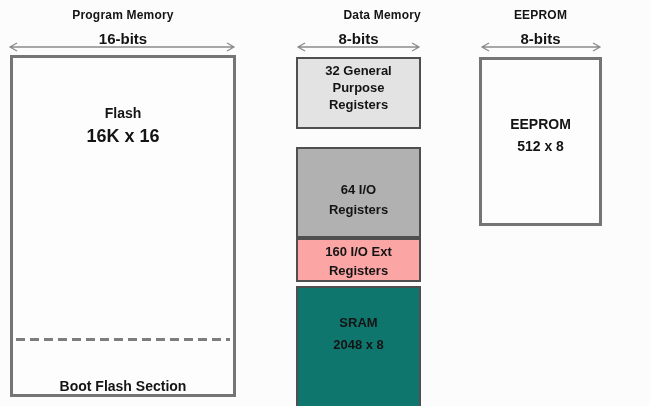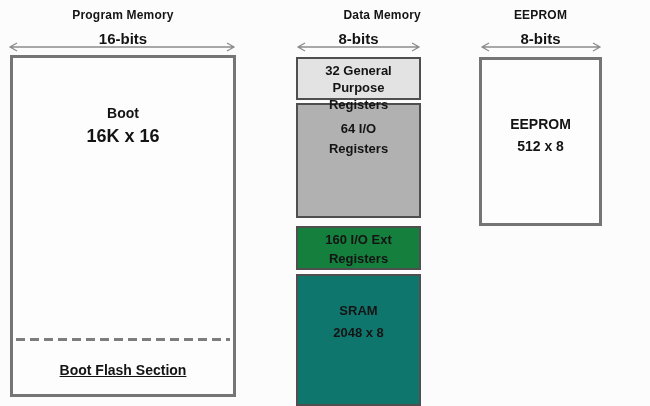--- a/index.html
+++ b/index.html
@@ -66,21 +66,21 @@
     position: absolute;
     left: 0;
     width: 100%;
     text-align: center;
     font-weight: bold;
     font-size: 14px;
   }
   .pm-flash-label { top: 47px; }
   .pm-flash-size  { top: 68px; font-size: 18px; }
   .pm-app-label   { top: 135px; }
-  .pm-boot-label  { top: 304px; text-decoration: underline; }
+  .pm-boot-label  { top: 320px; }
 
   .pm-dashed {
     position: absolute;
     left: 3px;
     right: 3px;
     top: 280px;
     height: 3px;
     background: repeating-linear-gradient(90deg, #7d7d7d 0 9px, transparent 9px 14px);
   }
 
@@ -92,22 +92,22 @@
   }
   .dm-section {
     box-sizing: border-box;
     width: 100%;
     border: 2px solid #4f4f4f;
     text-align: center;
     font-weight: bold;
     font-size: 13px;
     white-space: pre-line;
   }
-  .dm-s1 { height: 43px;  margin-bottom: 3px; padding-top: 3px;  line-height: 17px; }
-  .dm-s2 { height: 115px;  padding-top: 14px; line-height: 20px; }
+  .dm-s1 { height: 72px;  margin-bottom: 18px; padding-top: 3px;  line-height: 17px; }
+  .dm-s2 { height: 91px;  padding-top: 31px; line-height: 20px; }
   .dm-s3 { height: 44px;  margin-bottom: 4px; padding-top: 2px;  line-height: 19px; }
   .dm-s4 { height: 132px; padding-top: 24px;  line-height: 22px; }
 
   .ee-text {
     position: absolute;
     left: 0;
     top: 53px;
     width: 100%;
     text-align: center;
     font-weight: bold;
@@ -138,33 +138,33 @@
       <path d="M9,2 L2,6 L9,10 M2,6 L123,6 M116,2 L123,6 L116,10"></path>
     </svg>
   </div>
   <div class="arrow arrow-ee">
     <svg viewBox="0 0 122 12" preserveAspectRatio="none" aria-hidden="true">
       <path d="M9,2 L2,6 L9,10 M2,6 L120,6 M113,2 L120,6 L113,10"></path>
     </svg>
   </div>
 
   <div class="outer-box box-pm">
-    <div class="box-text pm-flash-label">Boot</div>
+    <div class="box-text pm-flash-label">Flash</div>
     <div class="box-text pm-flash-size">16K x 16</div>
     <div class="pm-dashed"></div>
     <div class="box-text pm-boot-label">Boot Flash Section</div>
   </div>
 
   <div class="dm-stack">
     <div class="dm-section dm-s1" style="background: rgb(227, 227, 227);">32 General
 Purpose
 Registers</div>
     <div class="dm-section dm-s2" style="background: rgb(177, 177, 177);">64 I/O
 Registers</div>
-    <div class="dm-section dm-s3" style="background: #15803d; margin-top: 8px;">160 I/O Ext
+    <div class="dm-section dm-s3" style="background: #fca5a5;">160 I/O Ext
 Registers</div>
     <div class="dm-section dm-s4" style="background: #0f766e;">SRAM
 2048 x 8</div>
   </div>
 
   <div class="outer-box box-ee">
     <div class="ee-text">
       <div>EEPROM</div>
       <div>512 x 8</div>
     </div>

